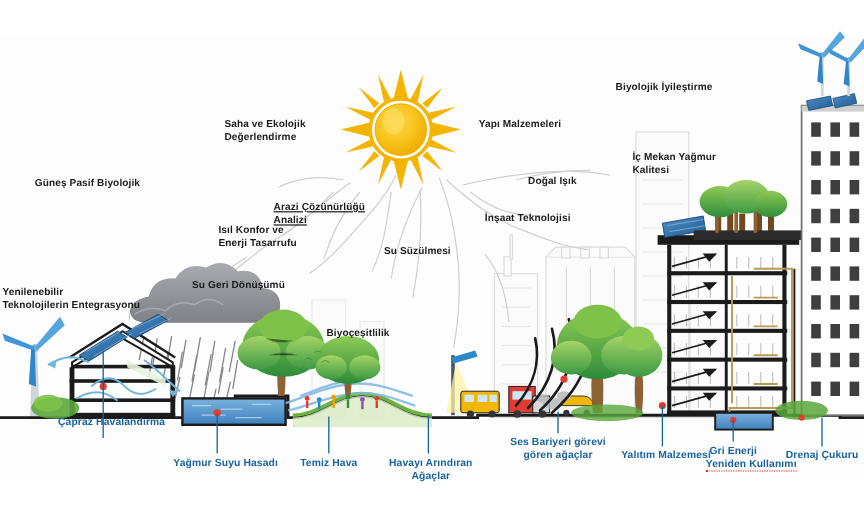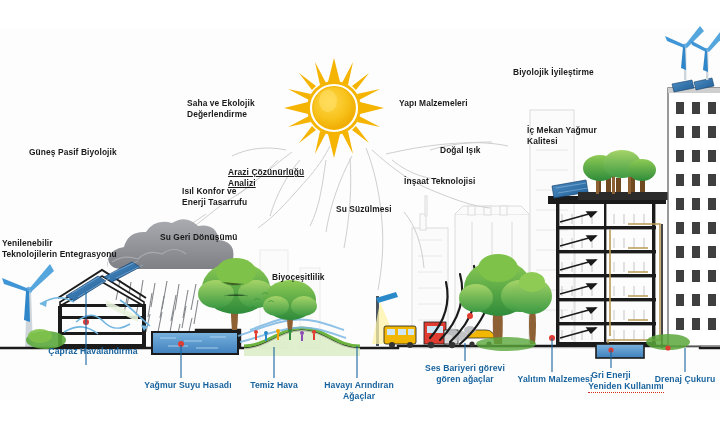--- a/index.html
+++ b/index.html
@@ -462,21 +462,21 @@
       <div class="lbl" style="left: 29px; top: 147px;">Güneş Pasif Biyolojik</div>
       <div class="lbl" style="left: 187px; top: 98px;">Saha ve Ekolojik
 Değerlendirme</div>
       <div class="lbl" style="left: 2px; top: 222px; margin-top: 16px;">Yenilenebilir
 Teknolojilerin Entegrasyonu</div>
       <div class="lbl" style="left: 138px; top: 186px; margin-left: 44px;">Isıl Konfor ve
 Enerji Tasarrufu</div>
       <div class="lbl" style="left: 160px; top: 232px;">Su Geri Dönüşümü</div>
       <div class="lbl" style="left: 228px; top: 167px; text-decoration: underline;">Arazi Çözünürlüğü
 Analizi</div>
-      <div class="lbl" style="left: 336px; top: 204px;">Su Süzülmesi</div>
+      <div class="lbl" style="left: 320px; top: 204px;">Su Süzülmesi</div>
       <div class="lbl" style="left: 272px; top: 272px;">Biyoçeşitlilik</div>
       <div class="lbl" style="left: 399px; top: 98px;">Yapı Malzemeleri</div>
       <div class="lbl" style="left: 440px; top: 145px;">Doğal Işık</div>
       <div class="lbl" style="left: 404px; top: 176px;">İnşaat Teknolojisi</div>
       <div class="lbl" style="left: 513px; top: 67px;">Biyolojik İyileştirme</div>
       <div class="lbl" style="left: 527px; top: 125px;">İç Mekan Yağmur
 Kalitesi</div>
     </div>
 
   <div id="blueLabels">

